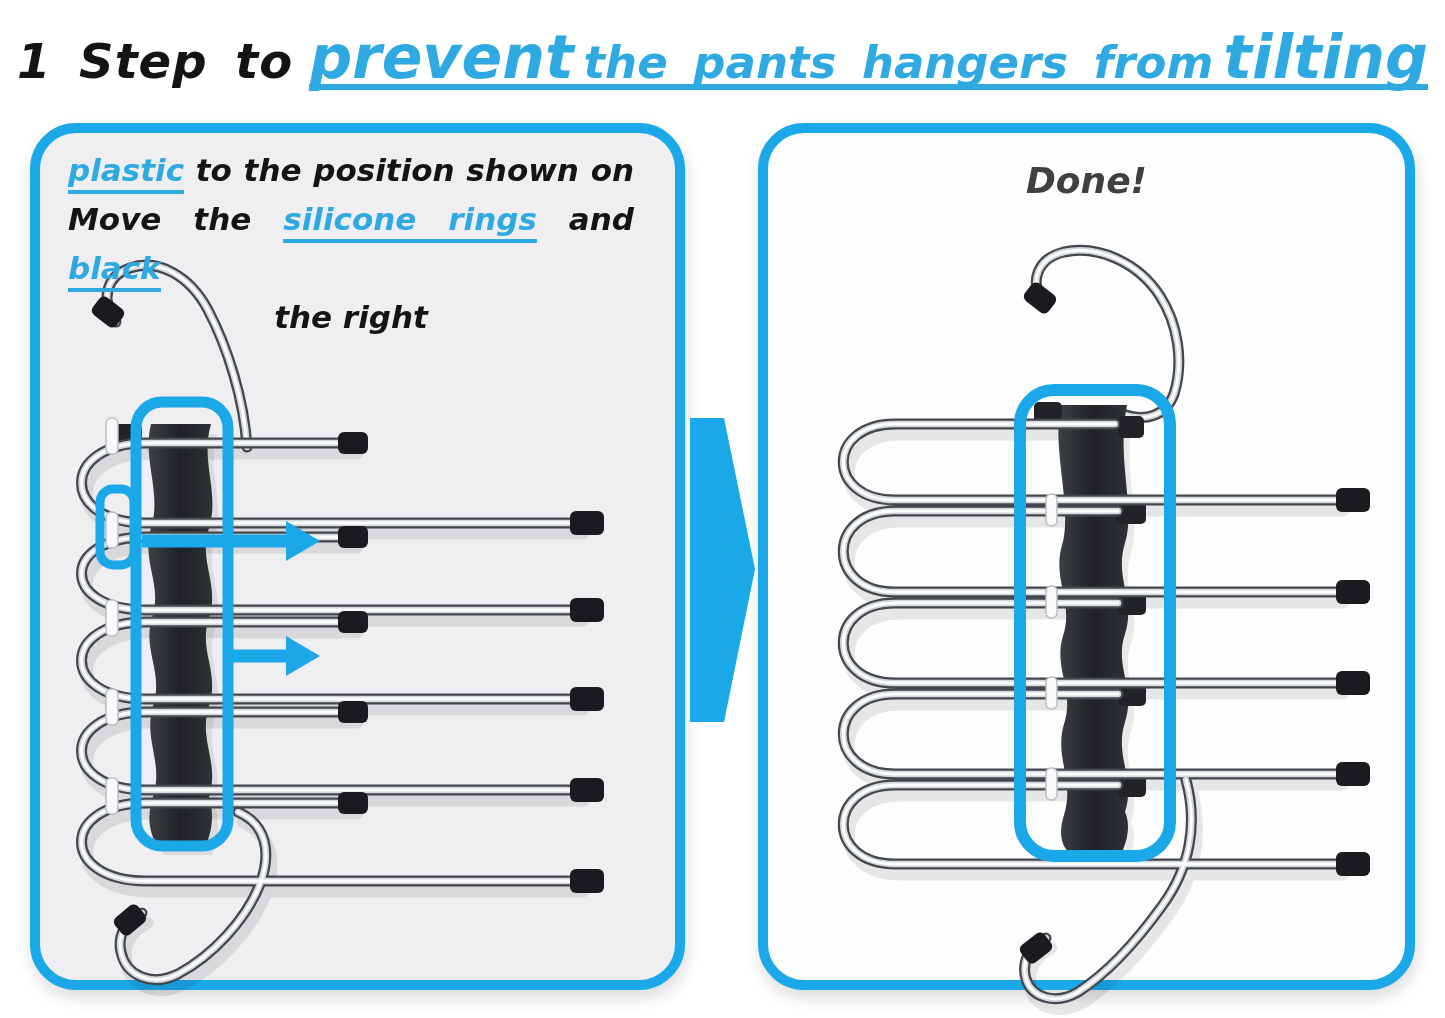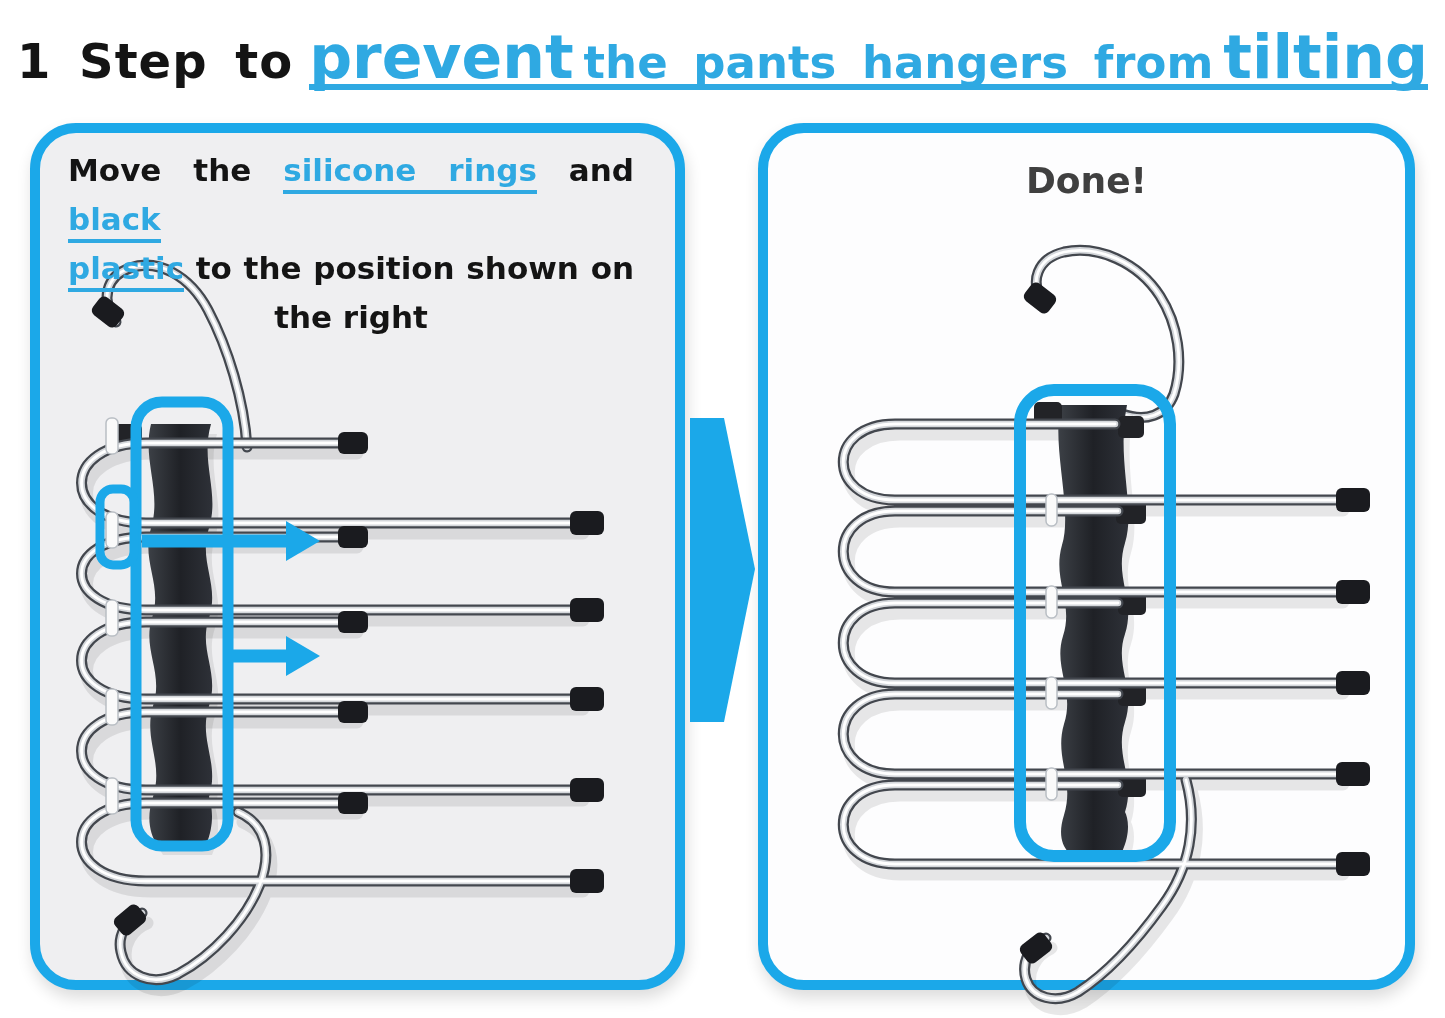--- a/index.html
+++ b/index.html
@@ -1,17 +1,17 @@
 <!DOCTYPE html>
 <html><head>
 <meta charset="utf-8">
 <style>
   html,body{margin:0;padding:0;background:#ffffff;}
   .stage{position:relative;width:1445px;height:1018px;overflow:hidden;
-         font-family:"DejaVu Sans","Liberation Sans",sans-serif;}
+         font-family:"DejaVu Sans","Liberation Sans",sans-serif;font-style:italic;}
   
   .panel{position:absolute;border:10px solid #1ba8e9;border-radius:46px;
          box-shadow:2px 8px 16px rgba(0,0,0,.14);}
   .panel-left{left:30px;top:123px;width:635px;height:847px;background:#efeff1;}
   .panel-right{left:758px;top:123px;width:637px;height:847px;background:#fdfdfe;}
   
   .title{position:absolute;left:0;top:22px;width:100%;text-align:center;
          white-space:nowrap;font-weight:bold;color:#141414;word-spacing:10px;}
   .t-black{font-size:48px;letter-spacing:1px;}
   .t-blue-wrap{border-bottom:6px solid #2fa9e2;padding-bottom:2px;margin-left:16px;}
@@ -177,20 +177,20 @@
     </g>
     <polygon class="anno-fill" points="690,418 724,418 755,569 724,722 690,722"></polygon>
     <rect class="anno" stroke-width="12" x="1020" y="390" width="150" height="466" rx="34"></rect>
   </svg>
 
   <div class="title">
     <span class="t-black">1 Step to</span><span class="t-blue-wrap"><span class="t-big">prevent</span><span class="t-mid">the pants hangers from</span><span class="t-big">tilting</span></span>
   </div>
 
   <div class="instruction">
+    <div class="ins-line"><span class="hl">plastic</span><span> to the position shown on</span></div>
     <div class="ins-line"><span>Move the </span><span class="hl">silicone rings</span><span> and </span><span class="hl">black</span></div>
-    <div class="ins-line"><span class="hl">plastic</span><span> to the position shown on</span></div>
     <div class="ins-line-last"><span>the right</span></div>
   </div>
 
   <div class="done">Done!</div>
 
 </div>
 
 </body></html>

